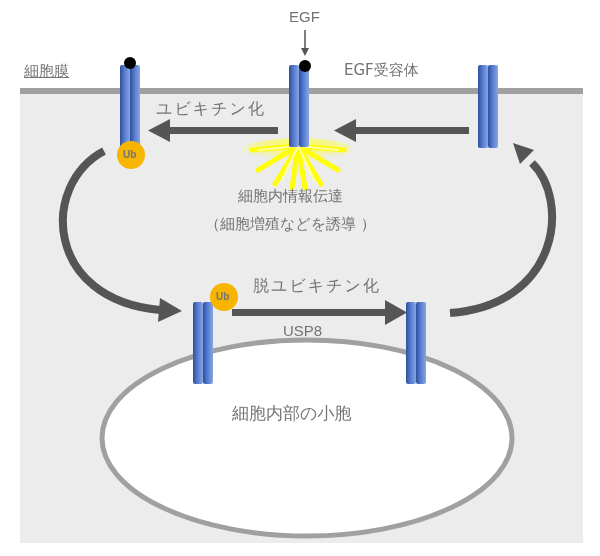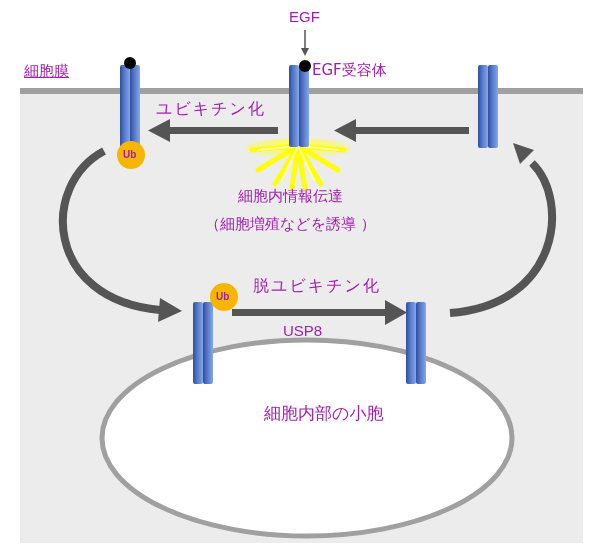--- a/index.html
+++ b/index.html
@@ -1,18 +1,18 @@
 <!DOCTYPE html>
 <html><head>
 <meta charset="utf-8">
 <style>
   html, body { margin: 0; padding: 0; background: #ffffff; }
   body { width: 600px; height: 556px; position: relative; overflow: hidden; }
   #stage { position: absolute; left: 0; top: 0; width: 600px; height: 556px; }
-  .lbl { position: absolute; font-family: "DejaVu Sans", sans-serif; color: #a21caf; white-space: nowrap; line-height: 1; }
+  .lbl { position: absolute; font-family: "DejaVu Sans", sans-serif; color: #737373; white-space: nowrap; line-height: 1; }
   .lbl-en { font-family: "Liberation Sans", sans-serif; }
   .ital { }
 </style>
 </head>
 <body>
 
 <div id="stage">
   <svg width="600" height="556" viewBox="0 0 600 556" xmlns="http://www.w3.org/2000/svg" style="position:absolute;left:0;top:0">
     <defs>
       <linearGradient id="rg" x1="0" x2="1" y1="0" y2="0">
@@ -106,22 +106,22 @@
     </g>
 
     <g>
       <rect x="406" y="302" width="10" height="82" rx="2" fill="url(#rg)"></rect>
       <rect x="416" y="302" width="10" height="82" rx="2" fill="url(#rg)"></rect>
     </g>
   </svg>
 
   <div class="lbl" style="left:24px;top:64px;font-size:15px;text-decoration:underline;">細胞膜</div>
   <div class="lbl lbl-en" style="left:289px;top:9px;font-size:15px;">EGF</div>
-  <div class="lbl" style="left:312px;top:63px;font-size:15px;">EGF受容体</div>
+  <div class="lbl" style="left:344px;top:63px;font-size:15px;">EGF受容体</div>
   <div class="lbl ital" style="left:156px;top:101px;font-size:16px;letter-spacing:2px;">ユビキチン化</div>
   <div class="lbl" style="left:205px;top:217px;font-size:15px;">（細胞増殖などを誘導 ）</div>
   <div class="lbl" style="left:238px;top:189px;font-size:15px;">細胞内情報伝達</div>
   <div class="lbl ital" style="left:253px;top:278px;font-size:16px;letter-spacing:2px;">脱ユビキチン化</div>
   <div class="lbl lbl-en" style="left:283px;top:323px;font-size:15px;">USP8</div>
-  <div class="lbl" style="left:232px;top:405px;font-size:17px;margin-left:32px;">細胞内部の小胞</div>
+  <div class="lbl" style="left:232px;top:405px;font-size:17px;">細胞内部の小胞</div>
   <div class="lbl lbl-en" style="left:123px;top:150px;font-size:10px;font-weight:bold;">Ub</div>
   <div class="lbl lbl-en" style="left:216px;top:292px;font-size:10px;font-weight:bold;">Ub</div>
 </div>
 
 </body></html>

